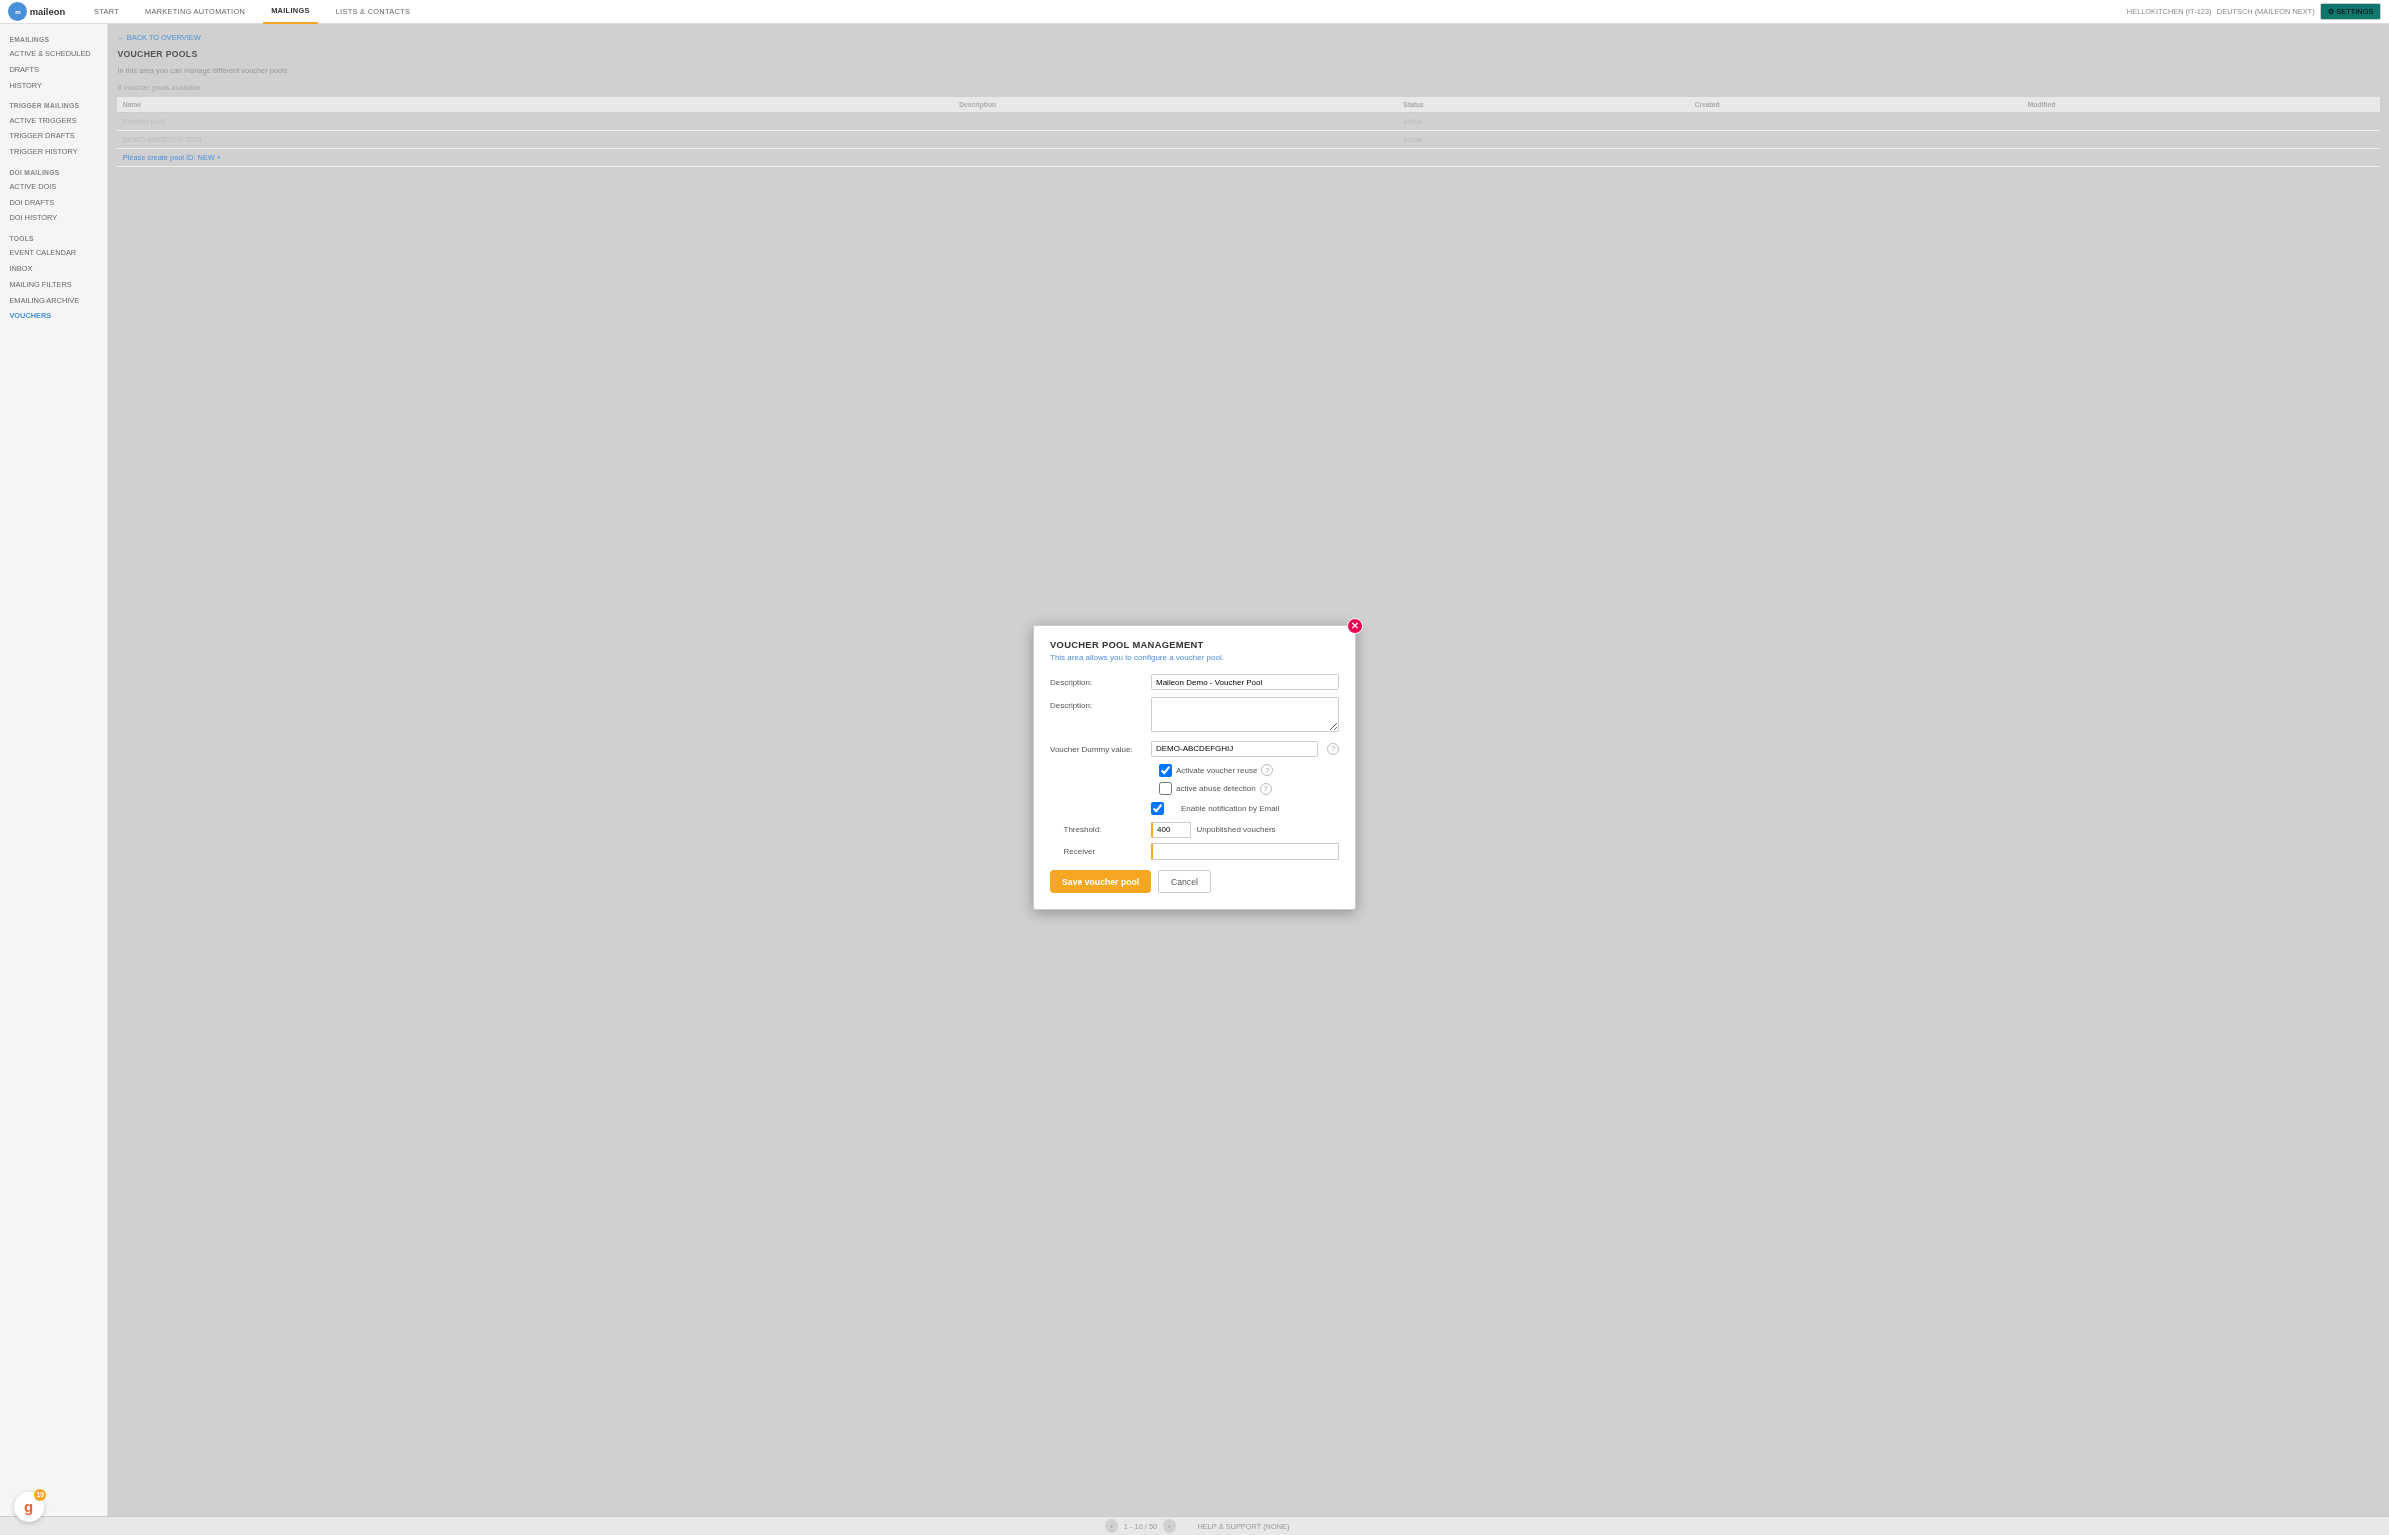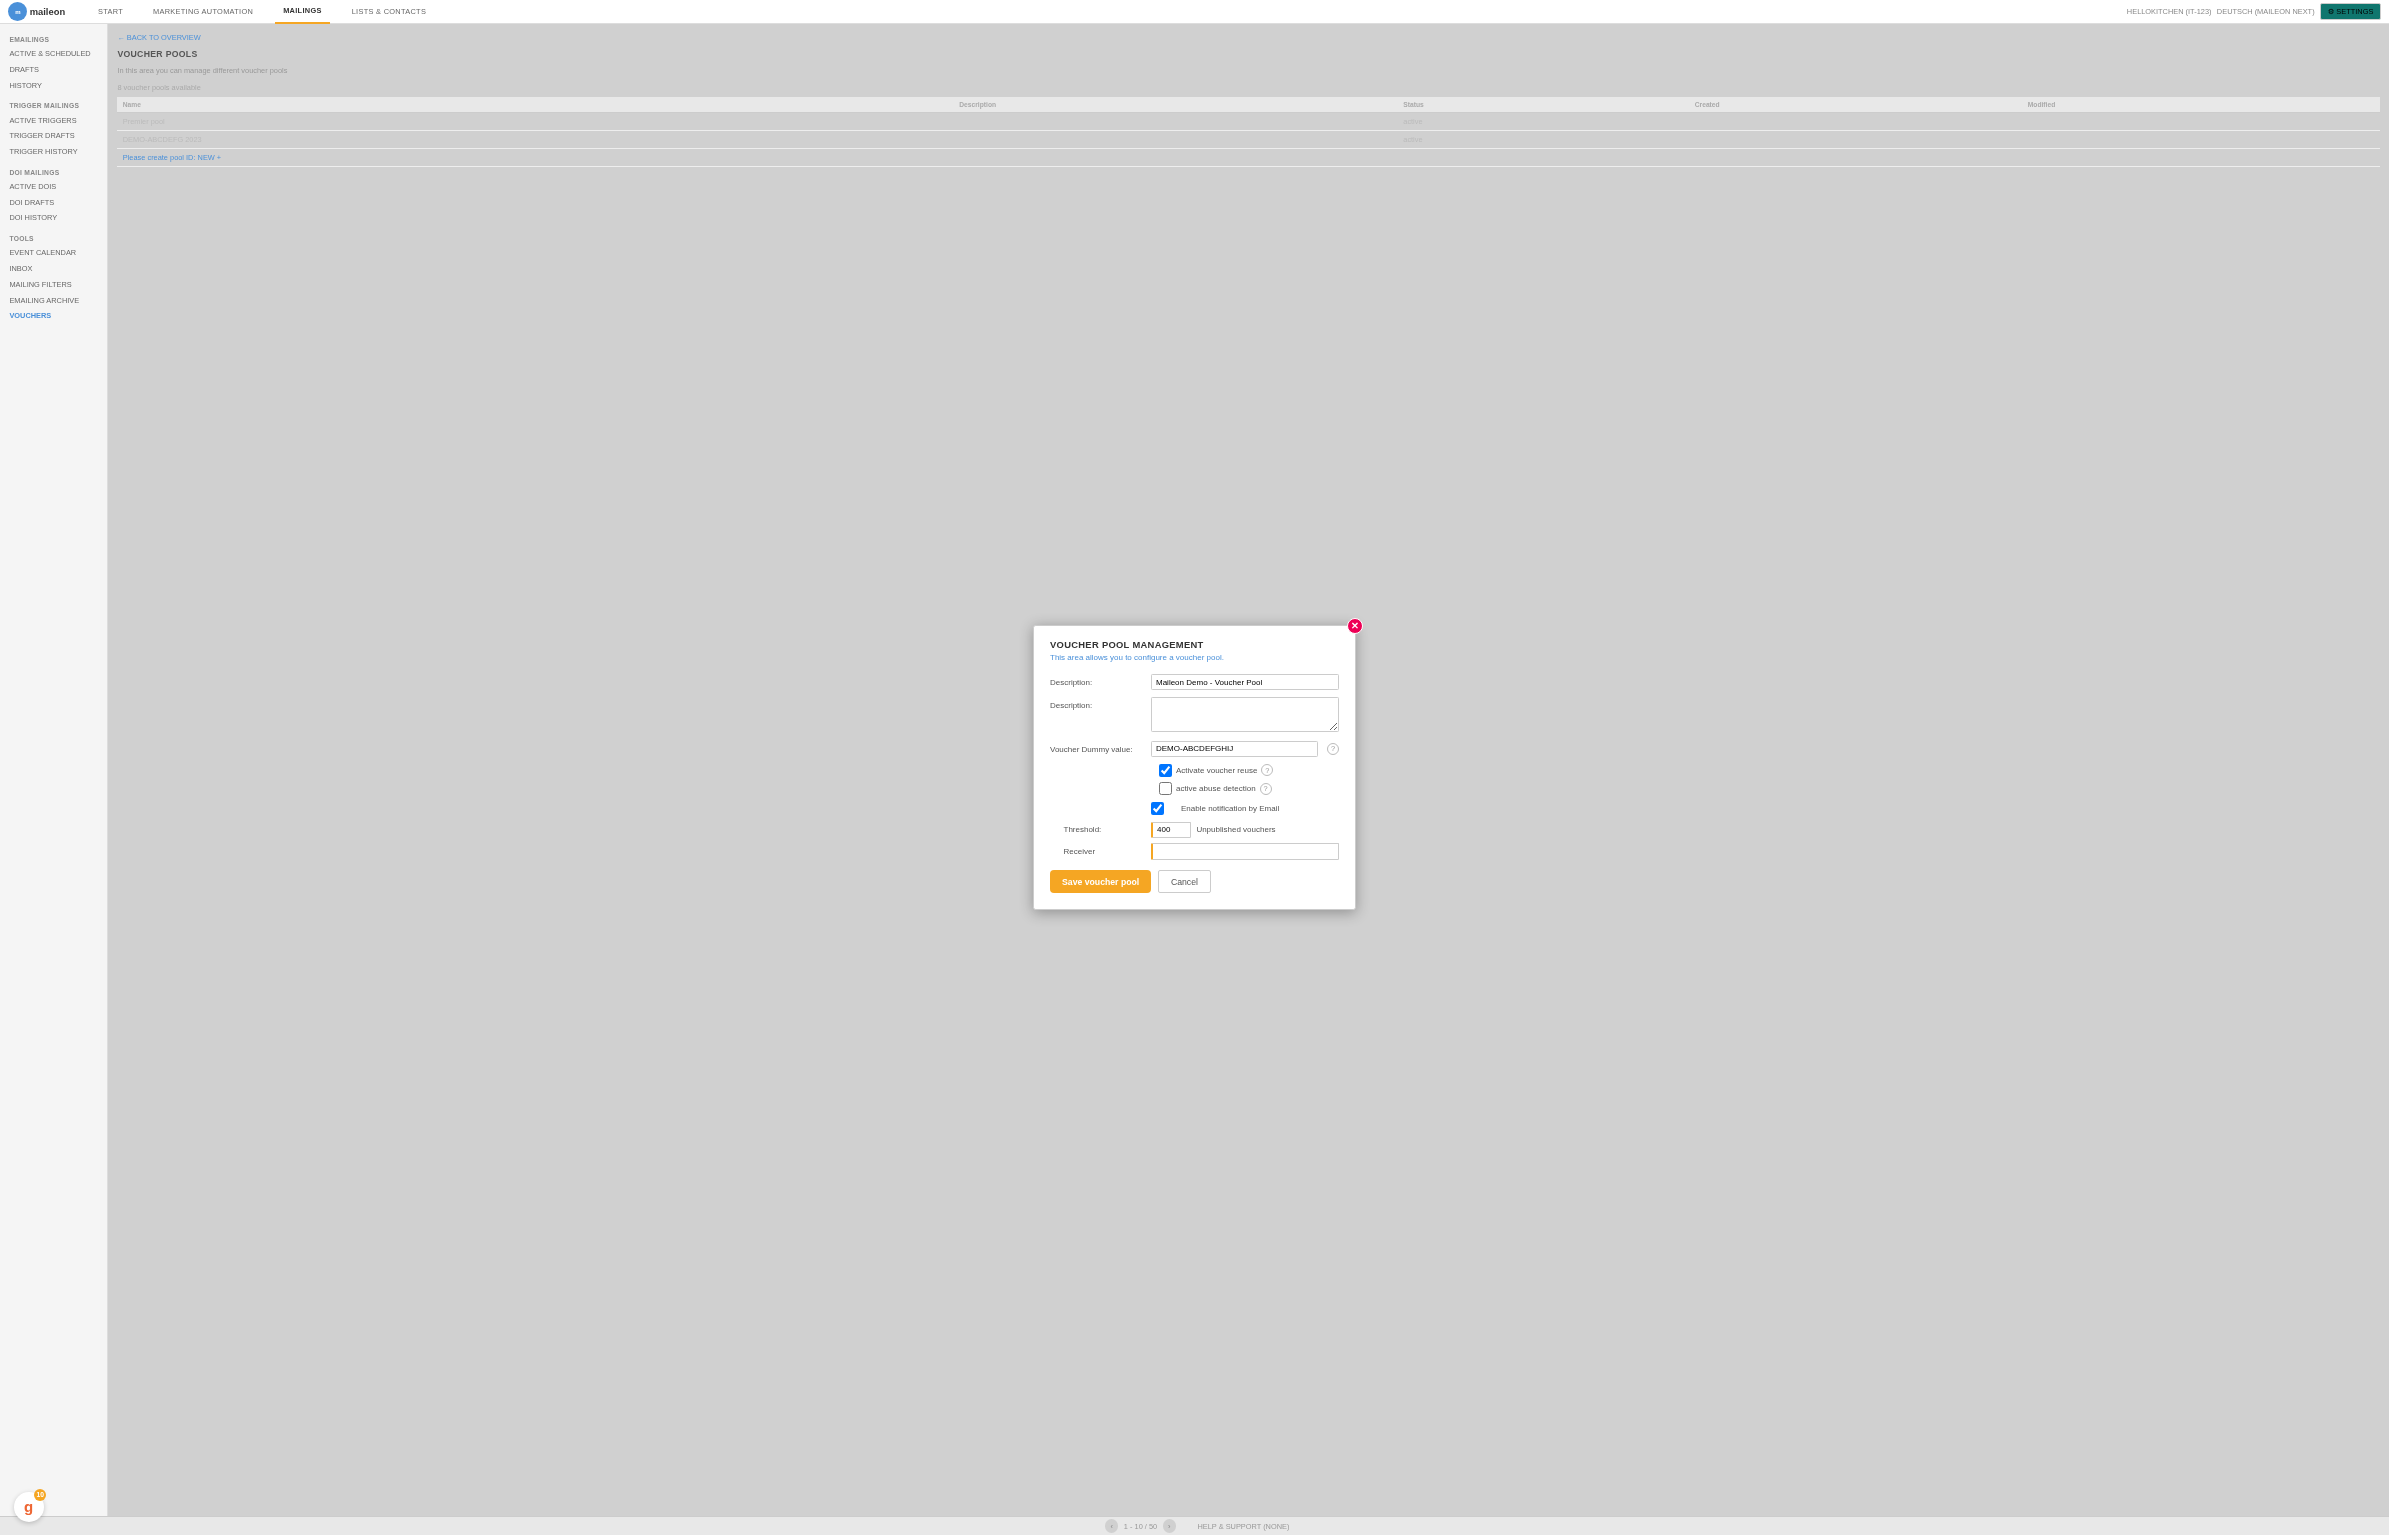--- a/index.html
+++ b/index.html
@@ -14,21 +14,21 @@
     }
 
     
     .top-nav {
       background: #fff;
       height: 24px;
       display: flex;
       align-items: center;
       border-bottom: 0.7px solid #ddd;
       padding: 0 8px;
-      gap: 2px;
+      gap: 10px;
       position: relative;
       z-index: 1;
     }
     .top-nav .logo {
       display: flex;
       align-items: center;
       margin-right: 10.8px;
     }
     .logo-icon {
       width: 19px; height: 19px;
@@ -41,21 +41,20 @@
     .logo-text { font-size: 9.4px; font-weight: bold; color: #333; }
     .nav-item {
       padding: 0 8px;
       height: 24px;
       display: flex; align-items: center;
       font-size: 7.4px;
       color: #666;
       cursor: pointer;
       text-transform: uppercase;
       letter-spacing: 0.3px;
-      margin-left: 12px;
     }
     .nav-item.active {
       color: #333;
       border-bottom: 2px solid #f5a623;
       font-weight: bold;
     }
     .nav-right {
       margin-left: auto;
       display: flex;
       align-items: center;

